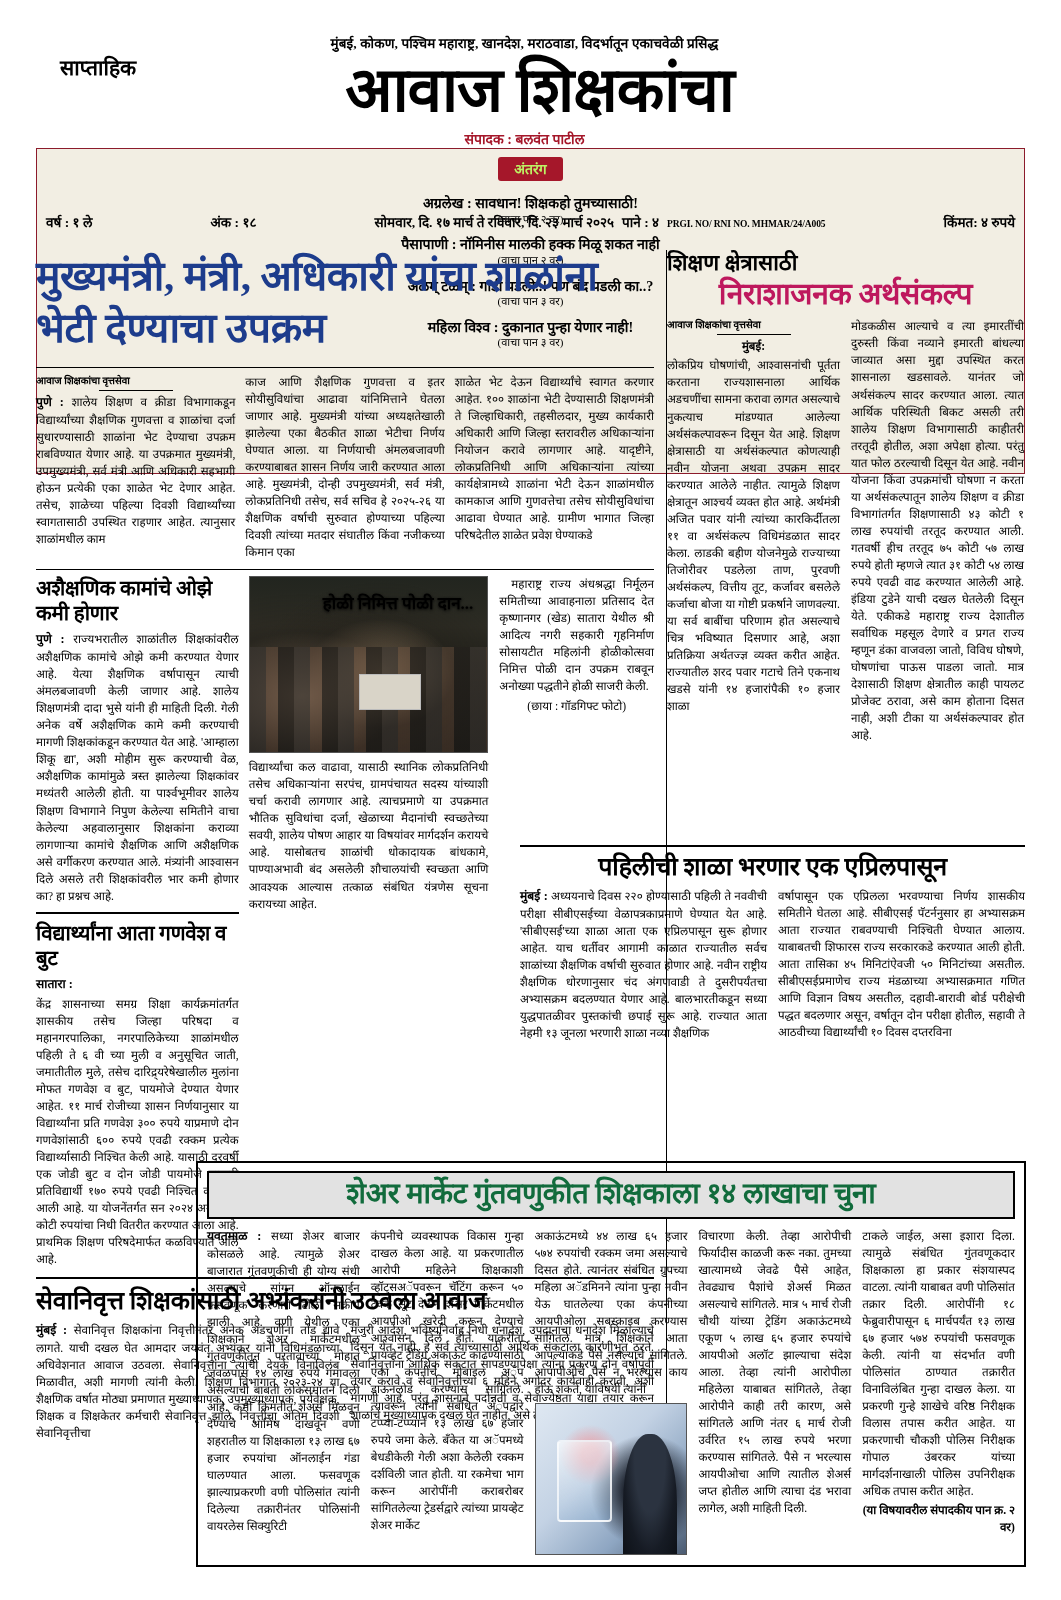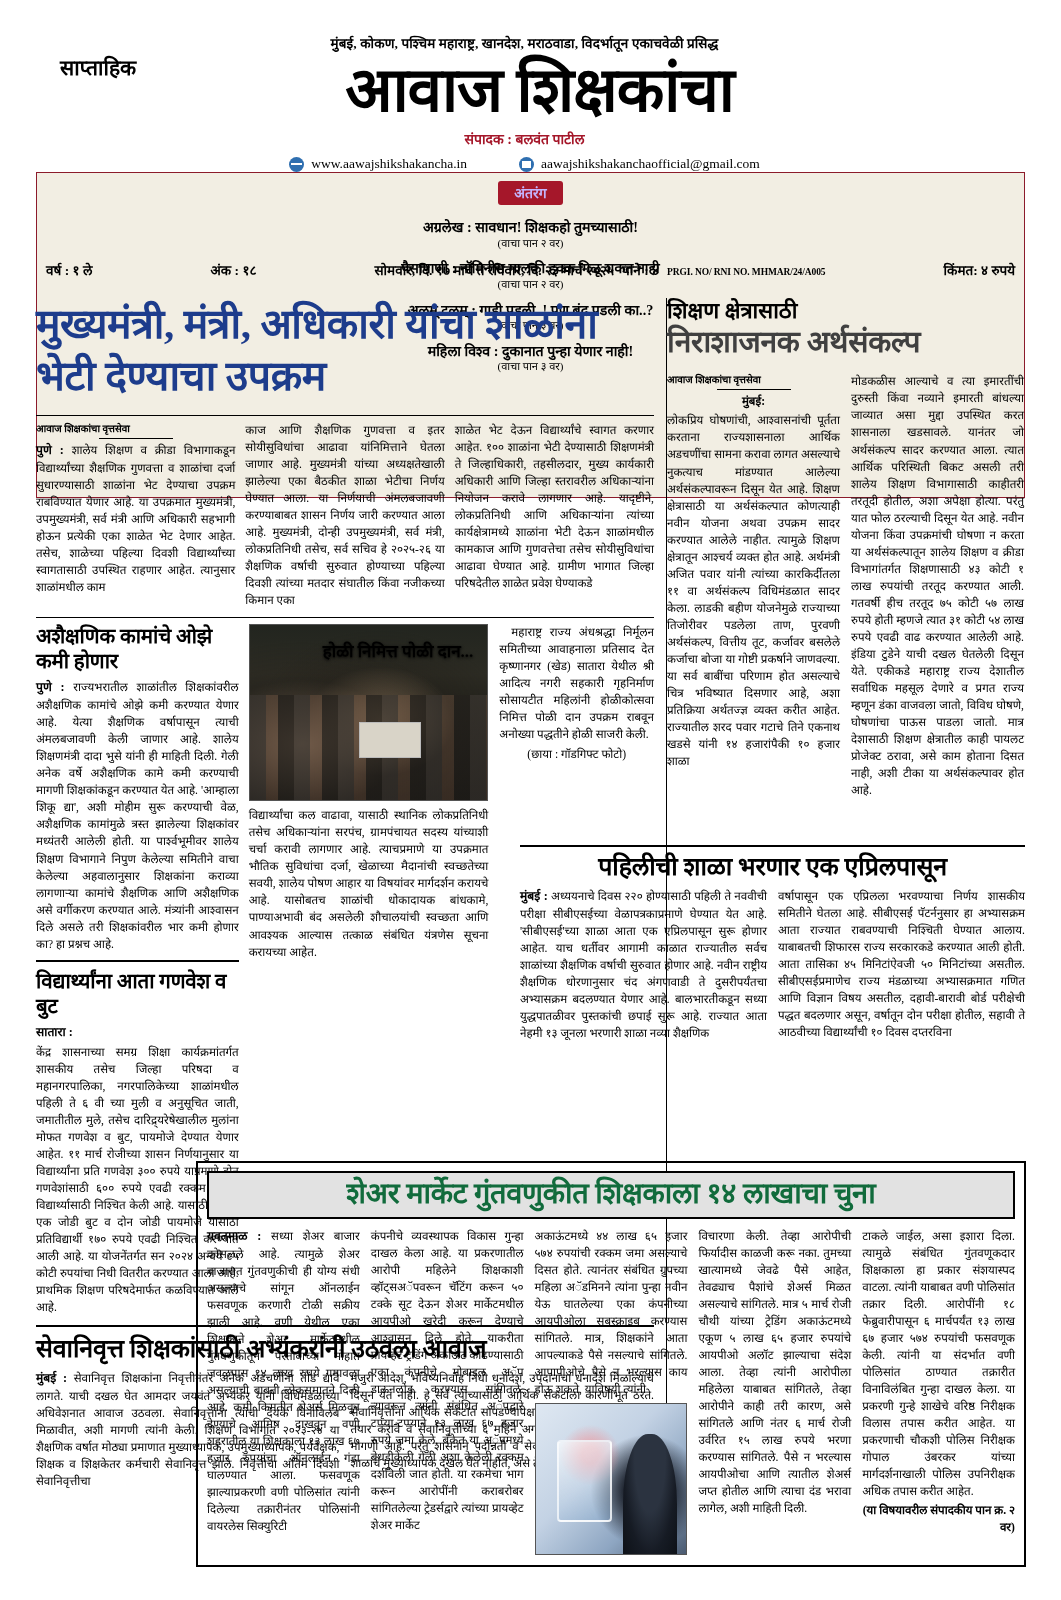--- a/index.html
+++ b/index.html
@@ -93,21 +93,21 @@
     flex: 0 0 326px;
     background: #f2eee3;
     border: 1.5px solid #8c1b2b;
     padding: 8px 10px 10px;
     text-align: center;
     height: 185px;
   }
   .antarang-badge {
     display: inline-block;
     background: #a5172a;
-    color: #c4b5fd;
+    color: #bef264;
     font-size: 14px;
     font-weight: 700;
     padding: 2px 16px 3px;
     border-radius: 3px;
     margin-bottom: 4px;
   }
   .antarang-item {
     font-size: 14.2px;
     font-weight: 700;
     line-height: 1.18;
@@ -123,21 +123,20 @@
   
   .rule-thick { height: 4px; background: #8c1b2b; }
   .infobar {
     display: flex;
     align-items: flex-start;
     justify-content: space-between;
     padding: 4px 10px 5px;
     font-size: 13.5px;
     font-weight: 700;
     border-bottom: 4px solid #8c1b2b;
-    margin-top: 48px;
   }
   .infobar .ib-mid { display: flex; align-items: baseline; gap: 8px; }
   .infobar .rni { font-size: 9.5px; font-weight: 700; letter-spacing: -0.1px; }
 
   
   .main {
     display: flex;
     padding-top: 10px;
     gap: 0;
   }
@@ -151,26 +150,27 @@
     line-height: 1.28;
     letter-spacing: -0.4px;
     padding-bottom: 6px;
   }
   .kicker {
     font-size: 22px;
     font-weight: 700;
     line-height: 1.2;
   }
   .red-headline {
-    color: #404040;
+    color: #be185d;
     font-size: 30px;
     font-weight: 700;
     line-height: 1.2;
     letter-spacing: -0.3px;
-    margin-bottom: 13px;
+    margin-bottom: 6px;
+    text-align: center;
   }
   .hr-thin { border-top: 1px solid #000; margin: 6px 0 6px; }
   .hr-black2 { border-top: 2px solid #000; margin: 7px 0 7px; }
 
   .byline {
     font-size: 10px;
     font-weight: 700;
     text-align: left;
     line-height: 1.3;
   }
@@ -292,30 +292,20 @@
 <div class="page">
 
   <div class="masthead">
     <div class="mast-left">
       <div class="mast-tagline">मुंबई, कोकण, पश्चिम महाराष्ट्र, खानदेश, मराठवाडा, विदर्भातून एकाचवेळी प्रसिद्ध</div>
       <div class="mast-title-row">
         <span class="saptahik">साप्ताहिक</span>
         <div class="paper-name">आवाज शिक्षकांचा</div>
       </div>
       <div class="editor">संपादक : बलवंत पाटील</div>
-      <div class="contact-row">
-        <span class="contact-item">
-          <span class="cicon"></span>
-          <span>www.aawajshikshakancha.in</span>
-        </span>
-        <span class="contact-item">
-          <span class="cicon mail"></span>
-          <span>aawajshikshakanchaofficial@gmail.com</span>
-        </span>
-      </div>
     </div>
 
     <div class="antarang">
       <div class="antarang-badge">अंतरंग</div>
       <div>
         <div class="antarang-item">अग्रलेख : सावधान! शिक्षकहो तुमच्यासाठी!</div>
         <div class="antarang-sub">(वाचा पान २ वर)</div>
       </div>
       <div>
         <div class="antarang-item">पैसापाणी : नॉमिनीस मालकी हक्क मिळू शकत नाही</div>

